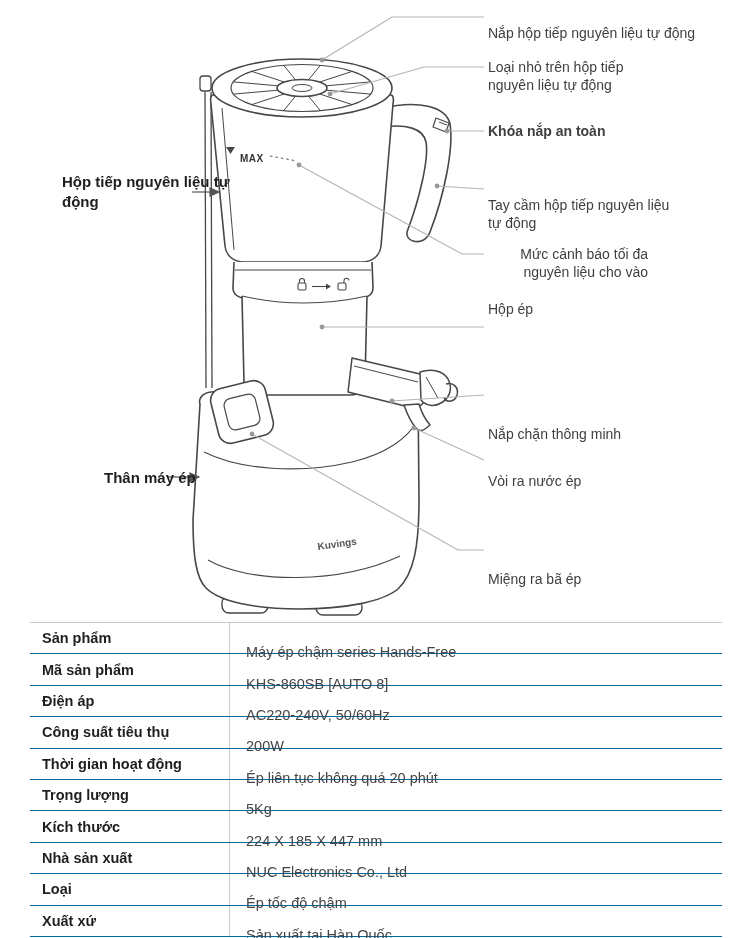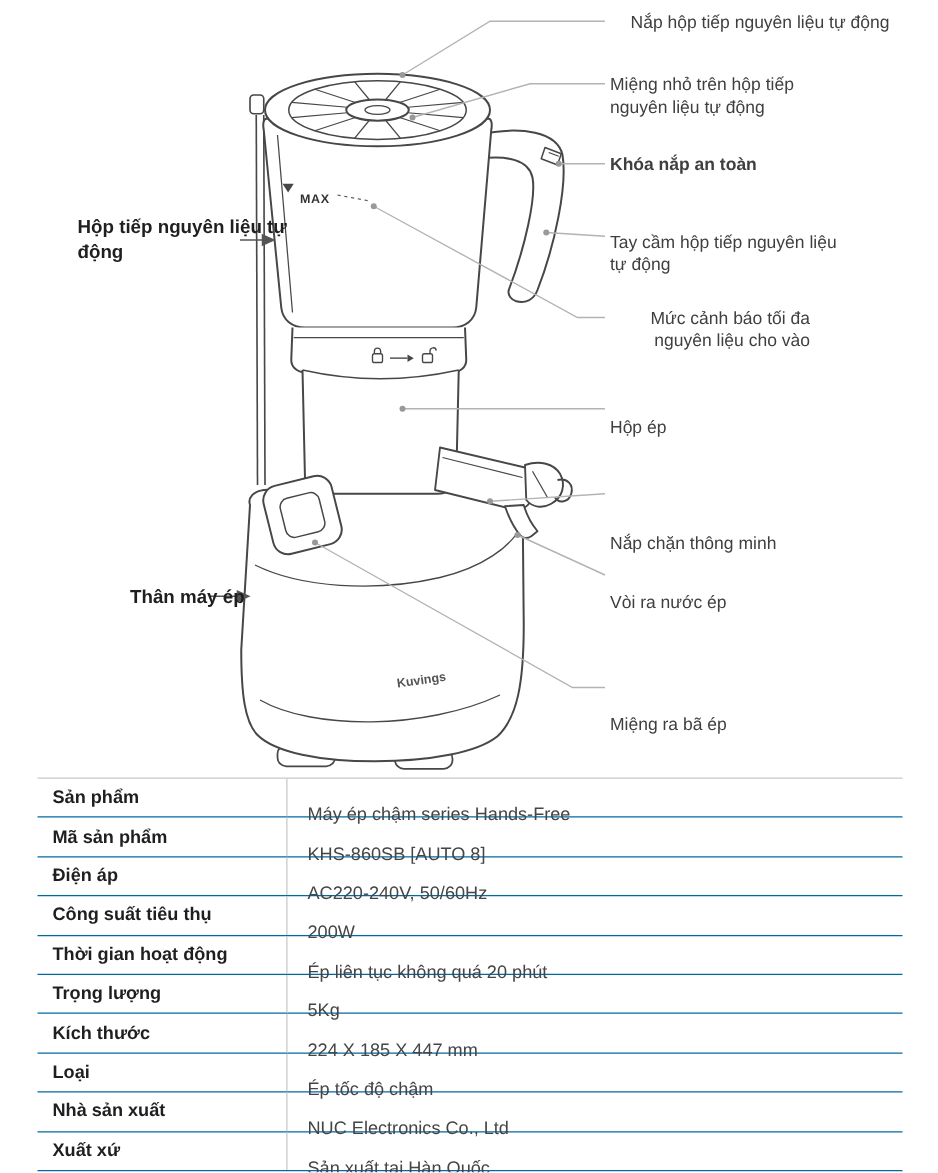--- a/index.html
+++ b/index.html
@@ -148,26 +148,26 @@
       <circle cx="392" cy="401" r="2.4"></circle>
       <circle cx="414" cy="428" r="2.4"></circle>
       <circle cx="252" cy="434" r="2.4"></circle>
     </g>
   </svg>
 
   <div class="part-label" style="left:18px;top:172px;width:170px;">Hộp tiếp nguyên liệu tự động</div>
 
   <div class="part-label" style="left:60px;top:468px;width:104px;">Thân máy ép</div>
 
-  <div class="callout" style="top:8px;width:240px;text-align:center;">Nắp hộp tiếp nguyên liệu tự động</div>
-  <div class="callout" style="top:58px;width:180px;">Miệng nhỏ trên hộp tiếp nguyên liệu tự động</div>
+  <div class="callout" style="top:24px;width:240px;">Nắp hộp tiếp nguyên liệu tự động</div>
+  <div class="callout" style="top:58px;width:180px;">Loại nhỏ trên hộp tiếp nguyên liệu tự động</div>
   <div class="callout" style="top:122px;width:210px;font-weight:bold;">Khóa nắp an toàn</div>
-  <div class="callout" style="top:184px;width:185px;">Tay cầm hộp tiếp nguyên liệu tự động</div>
+  <div class="callout" style="top:196px;width:185px;">Tay cầm hộp tiếp nguyên liệu tự động</div>
   <div class="callout" style="top:245px;width:160px;text-align:right;">Mức cảnh báo tối đa nguyên liệu cho vào</div>
-  <div class="callout" style="top:332px;width:210px;">Hộp ép</div>
+  <div class="callout" style="top:300px;width:210px;">Hộp ép</div>
   <div class="callout" style="top:386px;width:210px;margin-top:39px;">Nắp chặn thông minh</div>
   <div class="callout" style="top:472px;width:210px;">Vòi ra nước ép</div>
   <div class="callout" style="top:570px;width:210px;">Miệng ra bã ép</div>
 
   <div class="spec-table">
     <div class="spec-row">
       <div class="spec-label">Sản phẩm</div>
       <div class="spec-value">Máy ép chậm series Hands-Free</div>
     </div>
     <div class="spec-row">
@@ -188,26 +188,26 @@
     </div>
     <div class="spec-row">
       <div class="spec-label">Trọng lượng</div>
       <div class="spec-value">5Kg</div>
     </div>
     <div class="spec-row">
       <div class="spec-label">Kích thước</div>
       <div class="spec-value">224 X 185 X 447 mm</div>
     </div>
     <div class="spec-row">
+      <div class="spec-label">Nhà sản xuất</div>
+      <div class="spec-value">NUC Electronics Co., Ltd</div>
+    </div>
+    <div class="spec-row">
       <div class="spec-label">Loại</div>
       <div class="spec-value">Ép tốc độ chậm</div>
     </div>
     <div class="spec-row">
-      <div class="spec-label">Nhà sản xuất</div>
-      <div class="spec-value">NUC Electronics Co., Ltd</div>
-    </div>
-    <div class="spec-row">
       <div class="spec-label">Xuất xứ</div>
       <div class="spec-value">Sản xuất tại Hàn Quốc</div>
     </div>
   </div>
 
 </div>
 
 </body></html>

